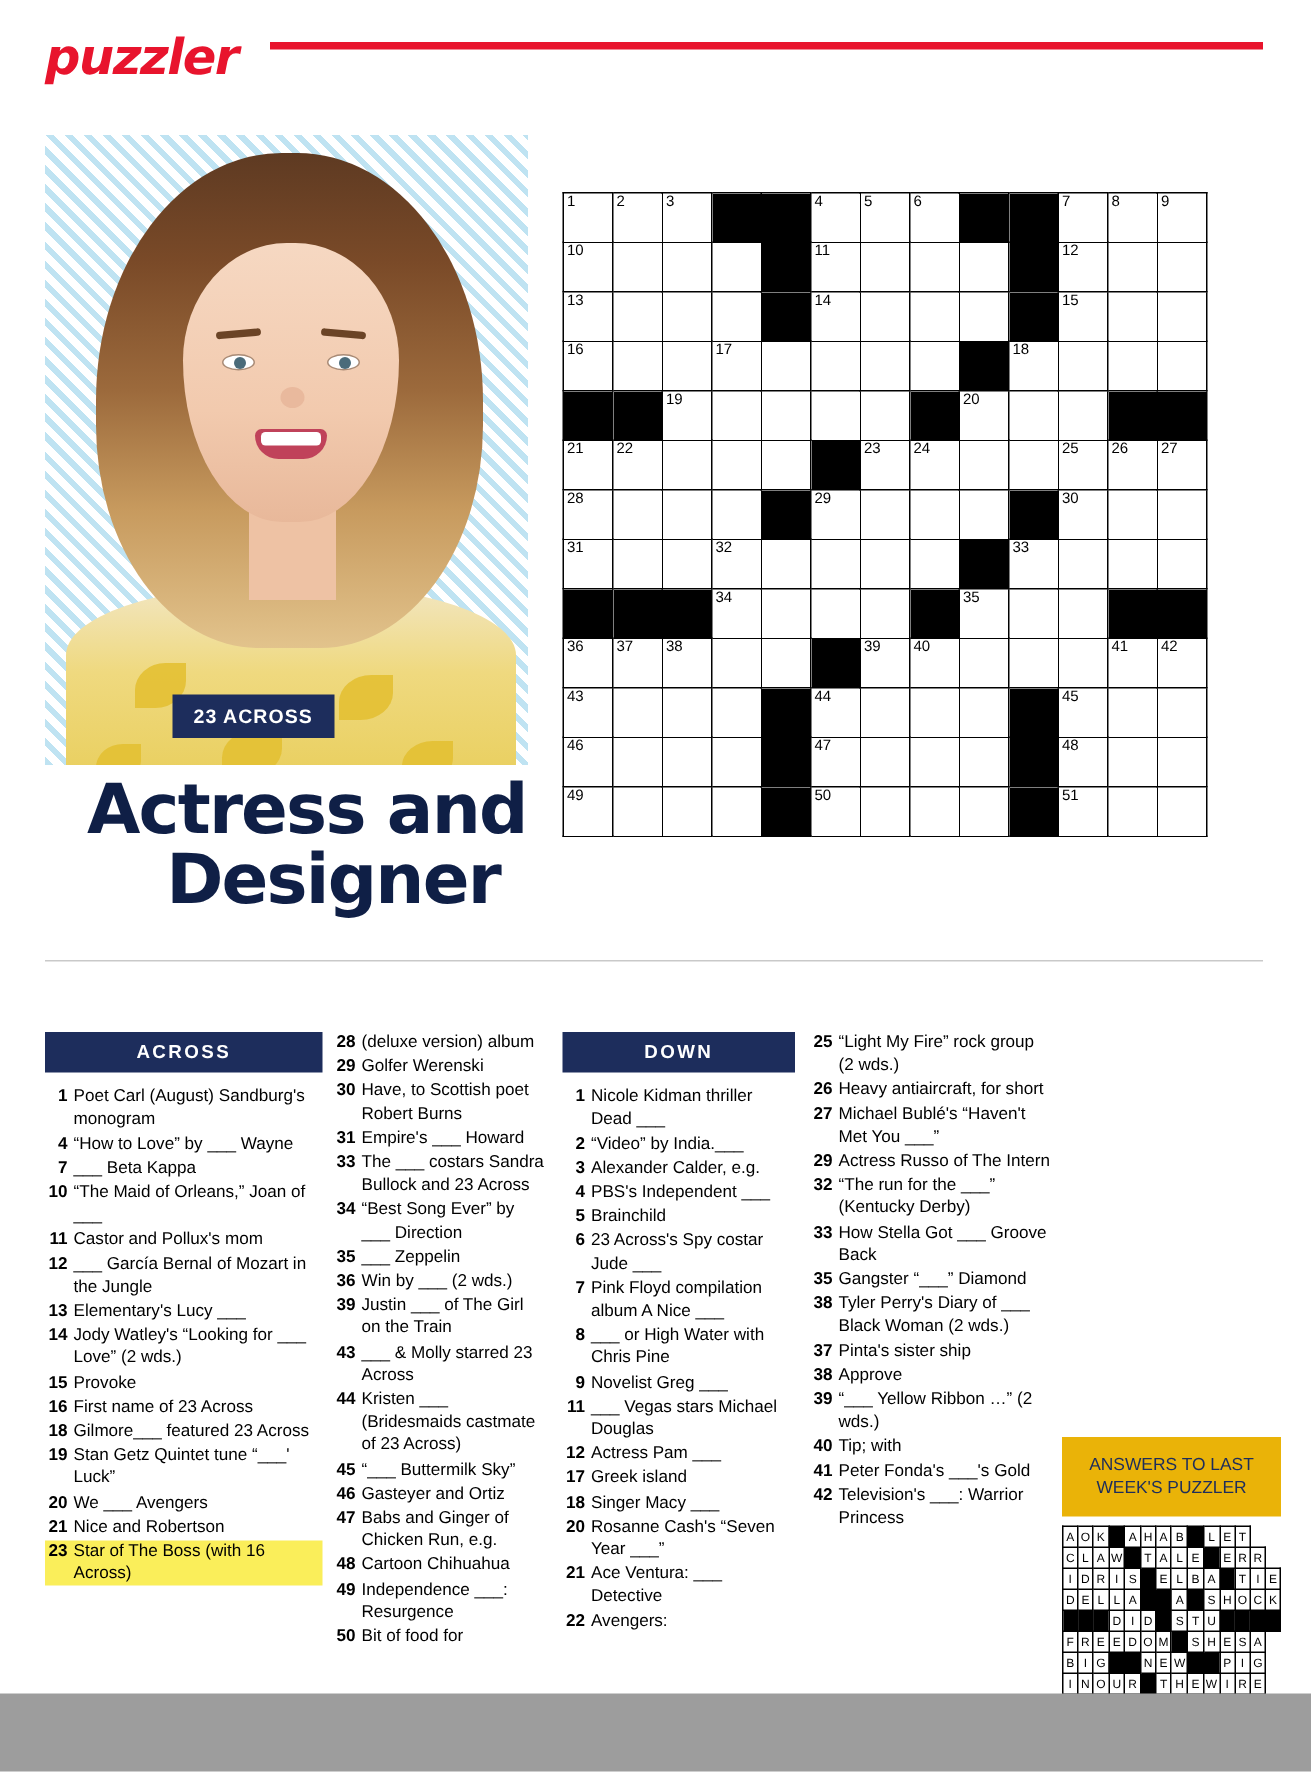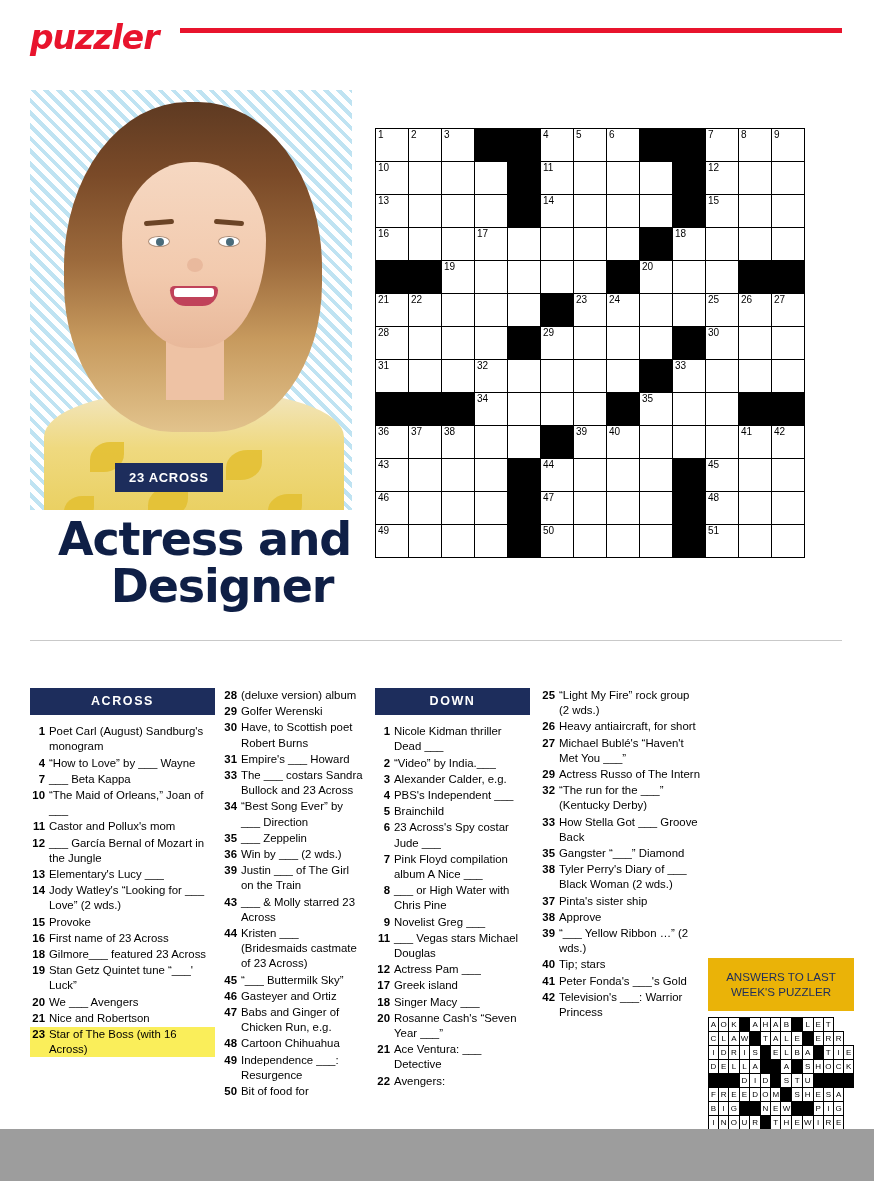--- a/index.html
+++ b/index.html
@@ -579,21 +579,21 @@
       <div class="clue"><b>26</b><span>Heavy antiaircraft, for short</span></div>
       <div class="clue"><b>27</b><span>Michael Bublé's “Haven't Met You ___”</span></div>
       <div class="clue"><b>29</b><span>Actress Russo of The Intern</span></div>
       <div class="clue"><b>32</b><span>“The run for the ___” (Kentucky Derby)</span></div>
       <div class="clue"><b>33</b><span>How Stella Got ___ Groove Back</span></div>
       <div class="clue"><b>35</b><span>Gangster “___” Diamond</span></div>
       <div class="clue"><b>38</b><span>Tyler Perry's Diary of ___ Black Woman (2 wds.)</span></div>
       <div class="clue"><b>37</b><span>Pinta's sister ship</span></div>
       <div class="clue"><b>38</b><span>Approve</span></div>
       <div class="clue"><b>39</b><span>“___ Yellow Ribbon …” (2 wds.)</span></div>
-      <div class="clue"><b>40</b><span>Tip; stars</span></div>
+      <div class="clue"><b>40</b><span>Tip; with</span></div>
       <div class="clue"><b>41</b><span>Peter Fonda's ___'s Gold</span></div>
       <div class="clue"><b>42</b><span>Television's ___: Warrior Princess</span></div>
     </div>
 </div>
 
 <div id="answers">
   <div class="abox-title">ANSWERS TO LAST WEEK'S PUZZLER</div>
   <table id="ansgrid">
       <tbody id="ansgrid-body">
         <tr>

